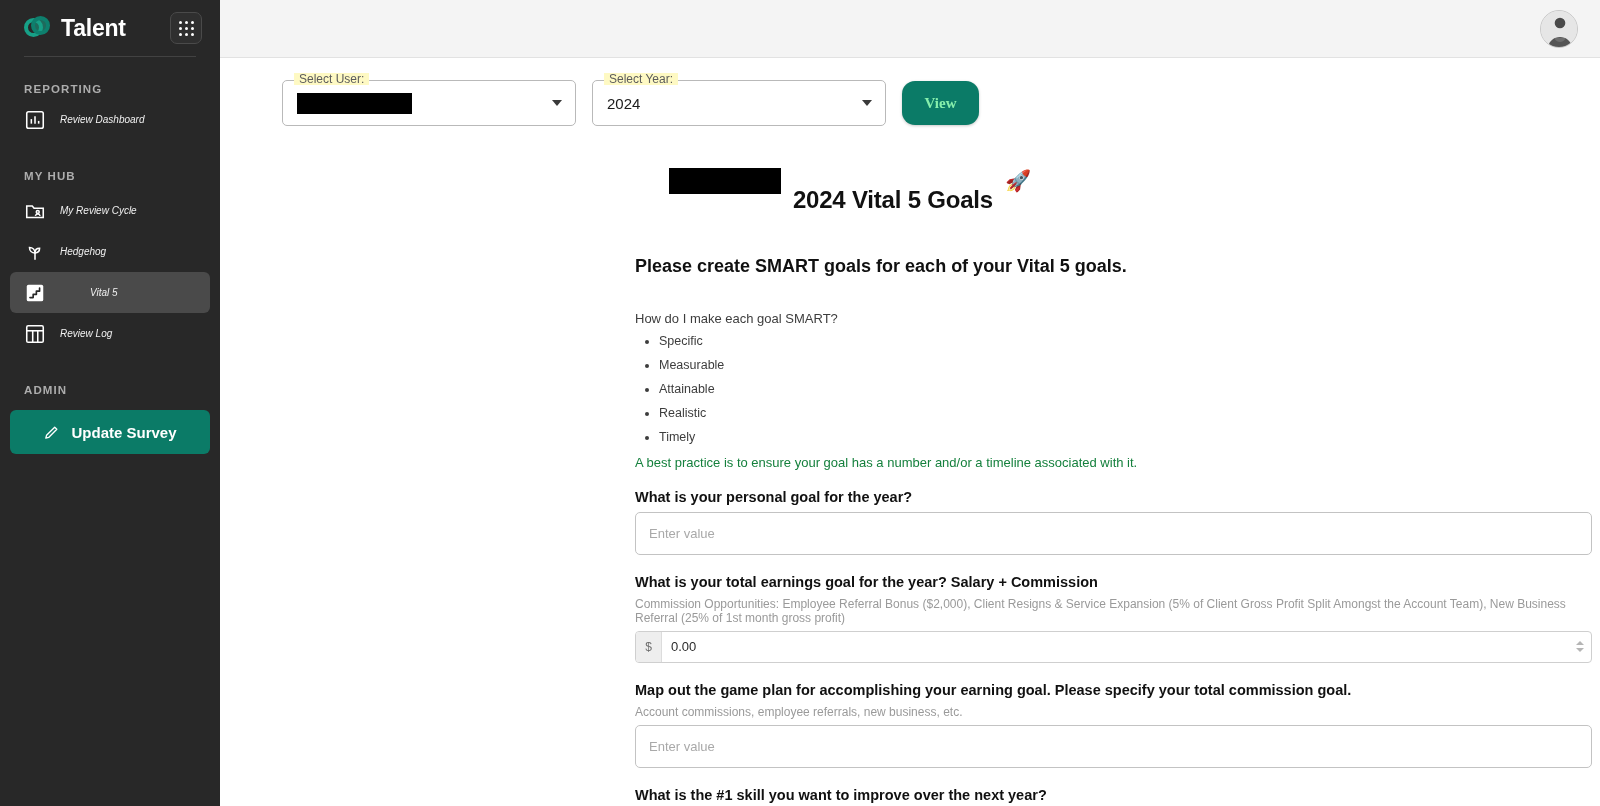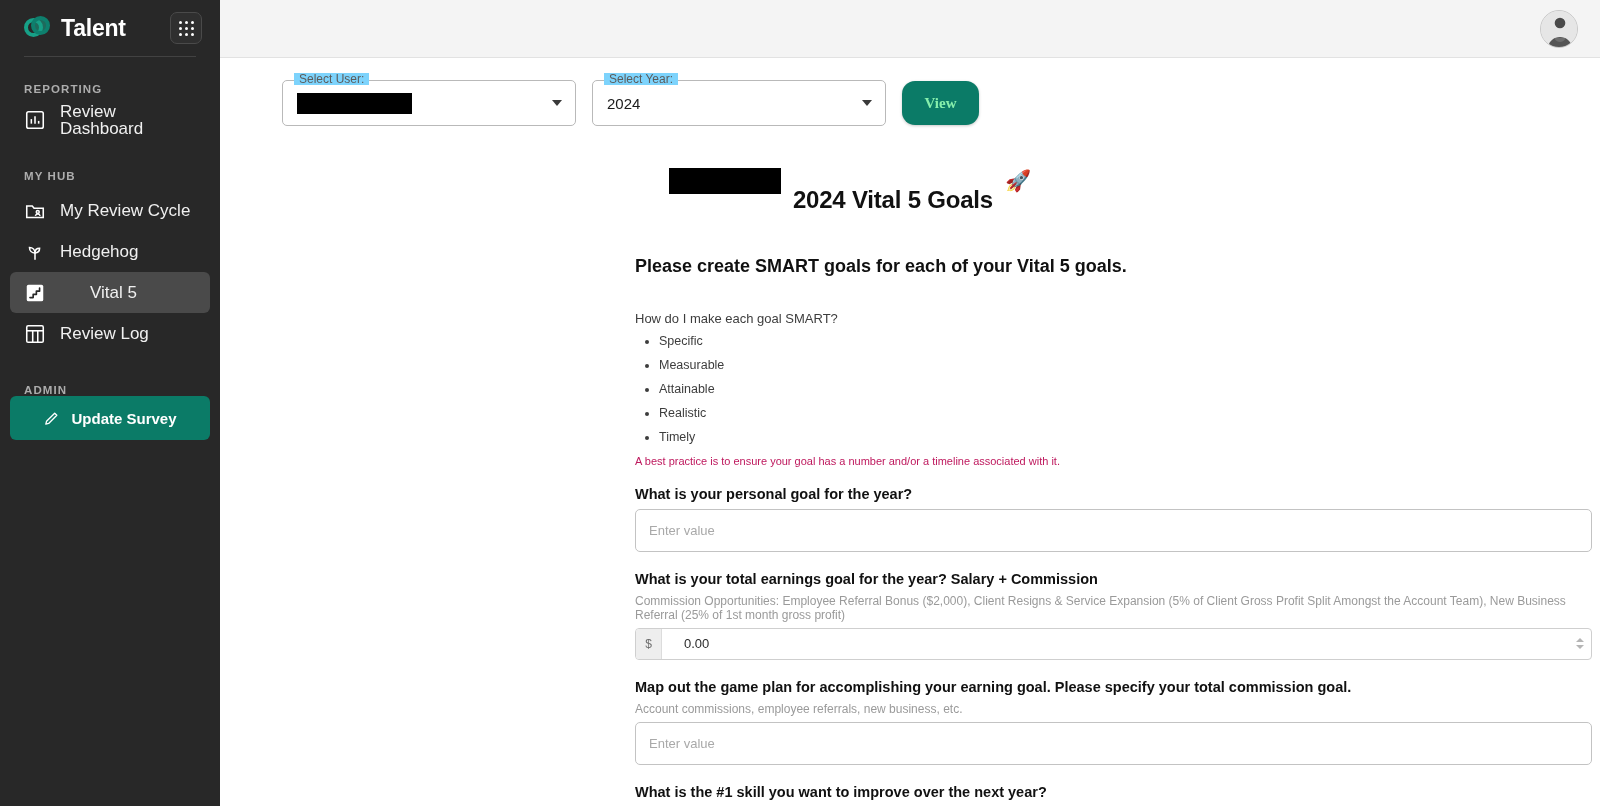--- a/index.html
+++ b/index.html
@@ -40,26 +40,26 @@
   .apps-grid i { width:3px; height:3px; background:#fff; border-radius:50%; display:block; }
 
   .sb-divider { height:1px; background:#424242; margin:2px 24px 0 24px; }
 
   .sb-section {
     font-size:11.5px; font-weight:bold; letter-spacing:1.1px;
     color:#adadad; padding:0 24px; text-transform:uppercase;
   }
   .sec-reporting { margin-top:26px; margin-bottom:4px; }
   .sec-myhub { margin-top:30px; margin-bottom:8px; }
-  .sec-admin { margin-top:30px; margin-bottom:0; }
+  .sec-admin { margin-top:30px; margin-bottom:14px; }
 
   .nav-item {
     display:flex; align-items:center; gap:14px;
     margin:0 10px; padding:9px 14px; border-radius:6px;
-    color:#f0f0f0; font-size:17px; height:41px;
+    color:#f0f0f0; font-size:10px; height:41px;font-style:italic;
   }
   .nav-item.active { background:#4a4a4a;gap:44px; }
   .nav-label { line-height:1; }
   .nav-ico { width:22px; height:22px; flex:none; display:block; }
 
   .update-btn {
     margin:0 10px; height:44px; border-radius:6px; background:#0b7b67;
     display:flex; align-items:center; justify-content:center; gap:11px;
     color:#fff; font-size:15px; font-weight:bold; border:none;
     font-family:"Liberation Sans", sans-serif;
@@ -81,21 +81,21 @@
   .content { padding:0; position:relative; }
 
   
   .filter-row { display:flex; align-items:center; gap:16px; padding:22px 0 0 62px; }
   .field {
     position:relative; width:294px; height:46px;
     border:1px solid #b9b9b9; border-radius:5px; background:#fff;
     display:flex; align-items:center; padding:0 14px;
   }
   .field .legend {
-    position:absolute; top:-8px; left:11px; background:#7dd3fc; padding:0 5px;
+    position:absolute; top:-8px; left:11px; background:#fef9c3; padding:0 5px;
     font-size:12px; color:#5c5c5c; line-height:1;
   }
   .field .value { font-size:15px; color:#1b1b1b; }
   .redact { display:inline-block; background:#000; height:21px; width:115px; vertical-align:middle; }
   .caret {
     position:absolute; right:13px; top:50%; transform:translateY(-50%);
     width:0;height:0;border-left:5px solid transparent;border-right:5px solid transparent;
     border-top:6px solid #3a3a3a;
   }
   .view-btn {
@@ -113,42 +113,42 @@
   .page-title .redact-lg { width:112px; height:26px; background:#000; }
   .page-title .ttl { font-size:24px; font-weight:bold; color:#111; letter-spacing:-0.2px;margin-top:38px; }
   .rocket { font-size:21px; }
 
   
   .form { width:957px; margin-left:415px; padding-top:42px; }
   .form h2 { font-size:18px; font-weight:bold; color:#111; margin:0 0 34px 0; }
   .smart-intro { font-size:13px; color:#3d3d3d; margin:0 0 6px 0; }
   .smart-list { margin:0 0 8px 0; padding-left:24px; }
   .smart-list li { font-size:12.5px; color:#3d3d3d; line-height:19px; margin:0 0 5px 0; }
-  .smart-note { font-size:11px; color:#be185d; margin:8px 0 0 0; }
+  .smart-note { font-size:13px; color:#15803d; margin:8px 0 0 0; }
 
   .q-block { margin-top:18px; }
   .q-label { font-size:14.5px; font-weight:bold; color:#111; margin-bottom:5px; line-height:1.3; }
   .q-help { font-size:12px; color:#9a9a9a; line-height:14px; margin-bottom:6px; }
   .q-input {
     width:957px; height:42px; border:1px solid #c3c3c3; border-radius:5px;
     background:#fff; display:flex; align-items:center; padding:0 13px;
   }
   .q-input .ph { font-size:13px; color:#a9a9a9; }
   .q-input.tall { height:43px; }
 
   .money {
     width:957px; height:32px; border:1px solid #cfcfcf; border-radius:4px;
     display:flex; align-items:stretch; overflow:hidden; background:#fff;
   }
   .money .prefix {
     width:26px; background:#eeeeee; border-right:1px solid #dcdcdc;
     display:flex; align-items:center; justify-content:center;
     font-size:12px; color:#6e6e6e;
   }
-  .money .amt { flex:1; display:flex; align-items:center; padding-left:22px; font-size:13px; color:#2b2b2b; }
+  .money .amt { flex:1; display:flex; align-items:center; padding-left:9px; font-size:13px; color:#2b2b2b; }
   .money .spin {
     width:22px; display:flex; flex-direction:column; align-items:center;
     justify-content:center; gap:3px; color:#b5b5b5;
   }
   .money .spin i {
     width:0;height:0;border-left:4px solid transparent;border-right:4px solid transparent;
     display:block;
   }
   .money .spin i.up { border-bottom:4px solid #b5b5b5; }
   .money .spin i.dn { border-top:4px solid #b5b5b5; }

